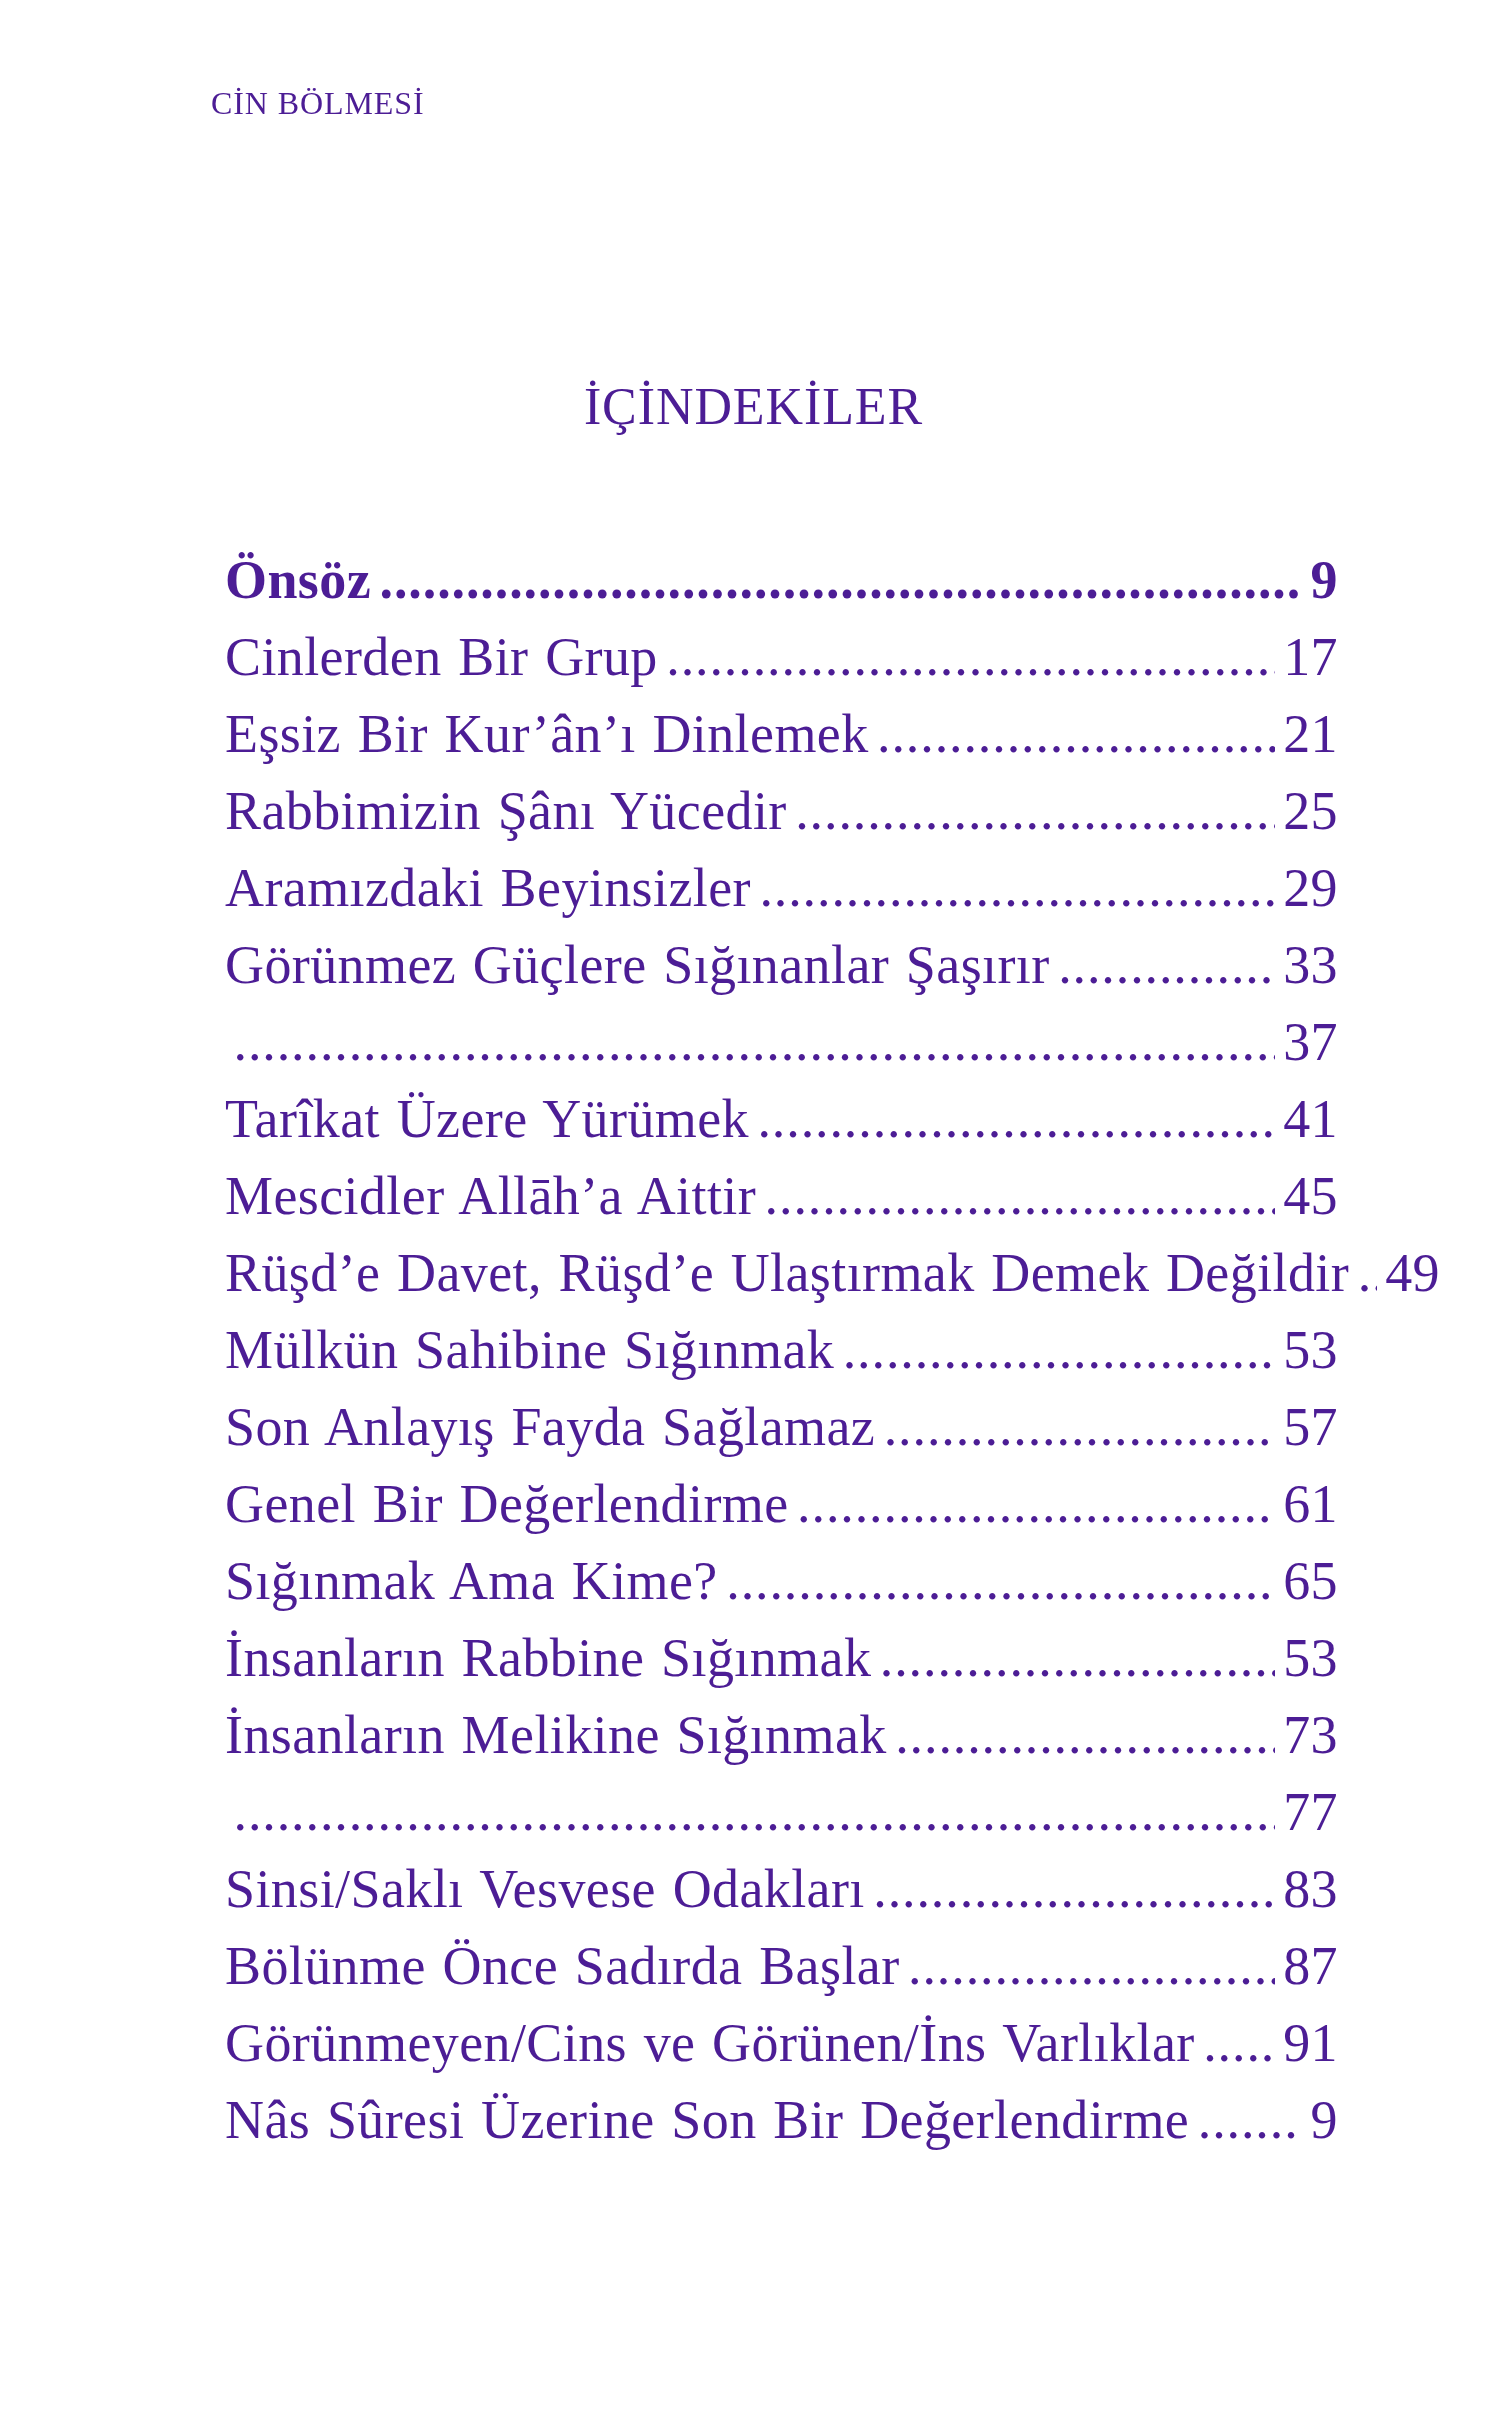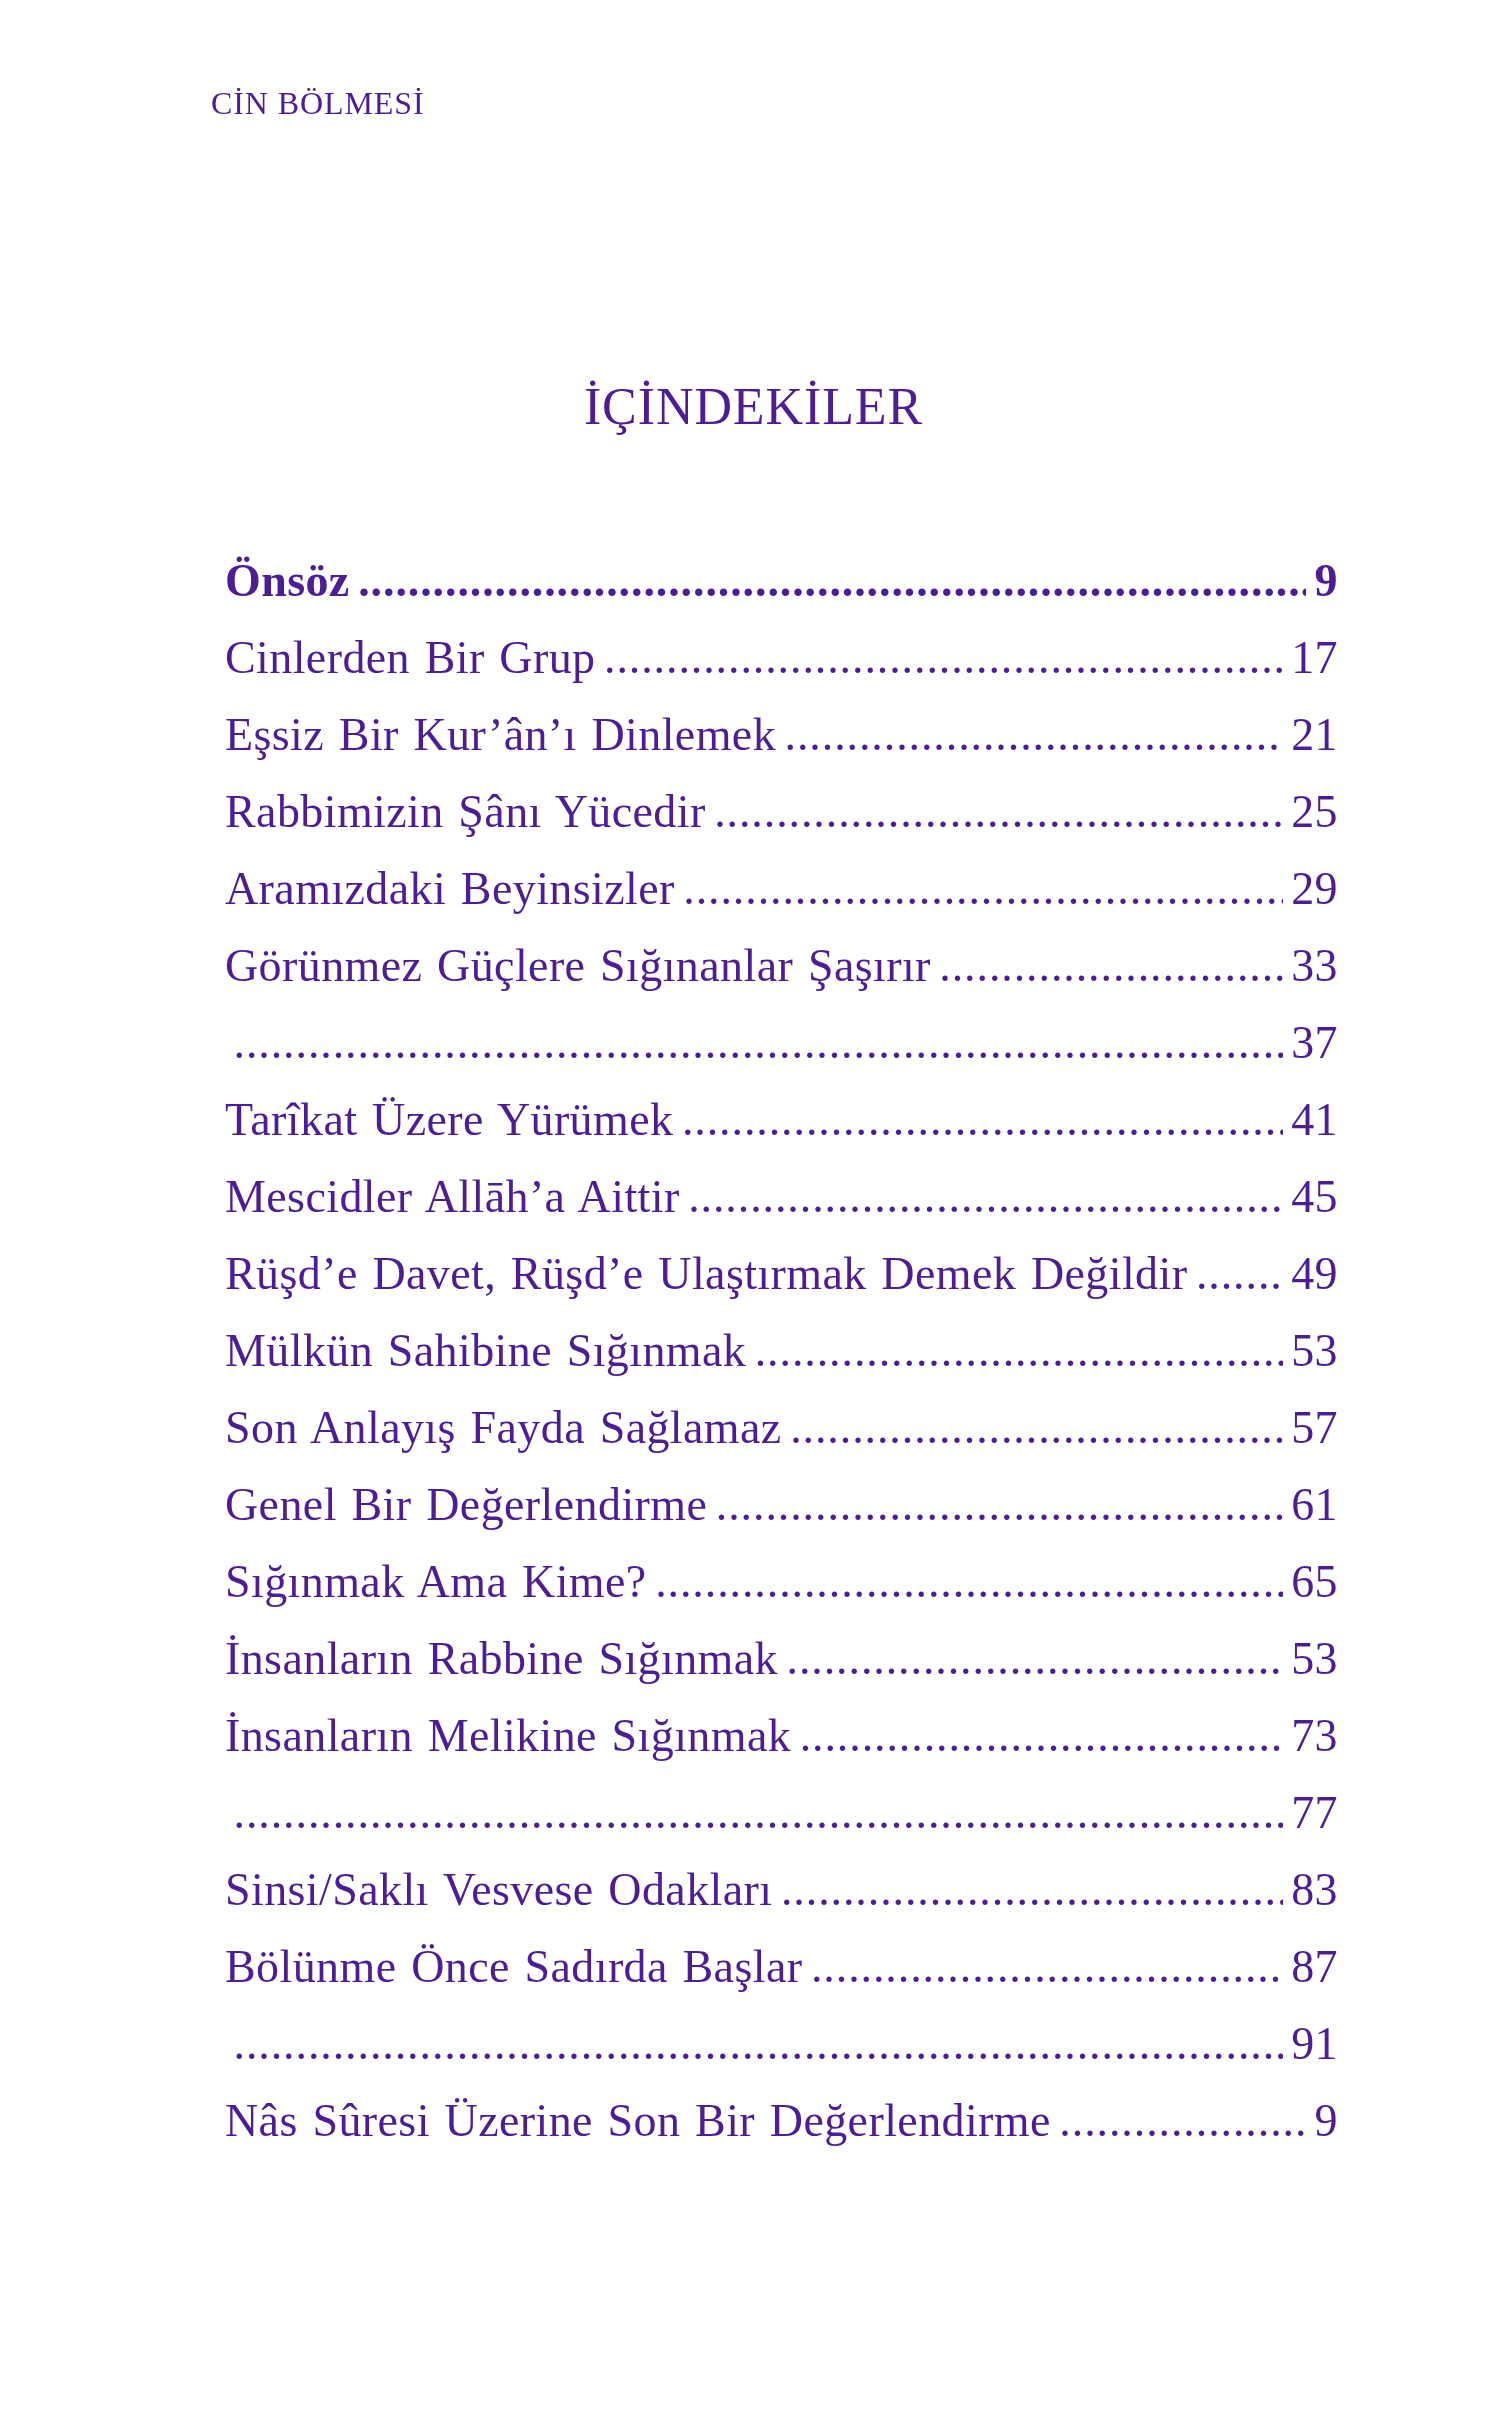--- a/index.html
+++ b/index.html
@@ -38,21 +38,21 @@
     position: absolute;
     left: 225px;
     top: 542px;
     width: 1113px;
   }
   .toc-row {
     display: flex;
     align-items: baseline;
     height: 77px;
     line-height: 77px;
-    font-size: 46px;
+    font-size: 54px;
     word-spacing: 2.8px;
     letter-spacing: 0.4px;
   }
   .toc-row.bold { font-weight: bold; }
   .toc-label {
     white-space: nowrap;
     flex: 0 0 auto;
   }
   .leader {
     flex: 1 1 auto;
@@ -166,20 +166,21 @@
     <span class="toc-label">Sinsi/Saklı Vesvese Odakları</span>
     <span class="leader">................................................................................................................................................................</span>
     <span class="toc-page">83</span>
   </div>
       <div class="toc-row">
     <span class="toc-label">Bölünme Önce Sadırda Başlar</span>
     <span class="leader">................................................................................................................................................................</span>
     <span class="toc-page">87</span>
   </div>
       <div class="toc-row">
+    <span class="toc-label">Görünmeyen/Cins ve Görünen/İns Varlıklar</span>
     <span class="leader">................................................................................................................................................................</span>
     <span class="toc-page">91</span>
   </div>
       <div class="toc-row">
     <span class="toc-label">Nâs Sûresi Üzerine Son Bir Değerlendirme</span>
     <span class="leader">................................................................................................................................................................</span>
     <span class="toc-page">9</span>
   </div>
     </div>
 

